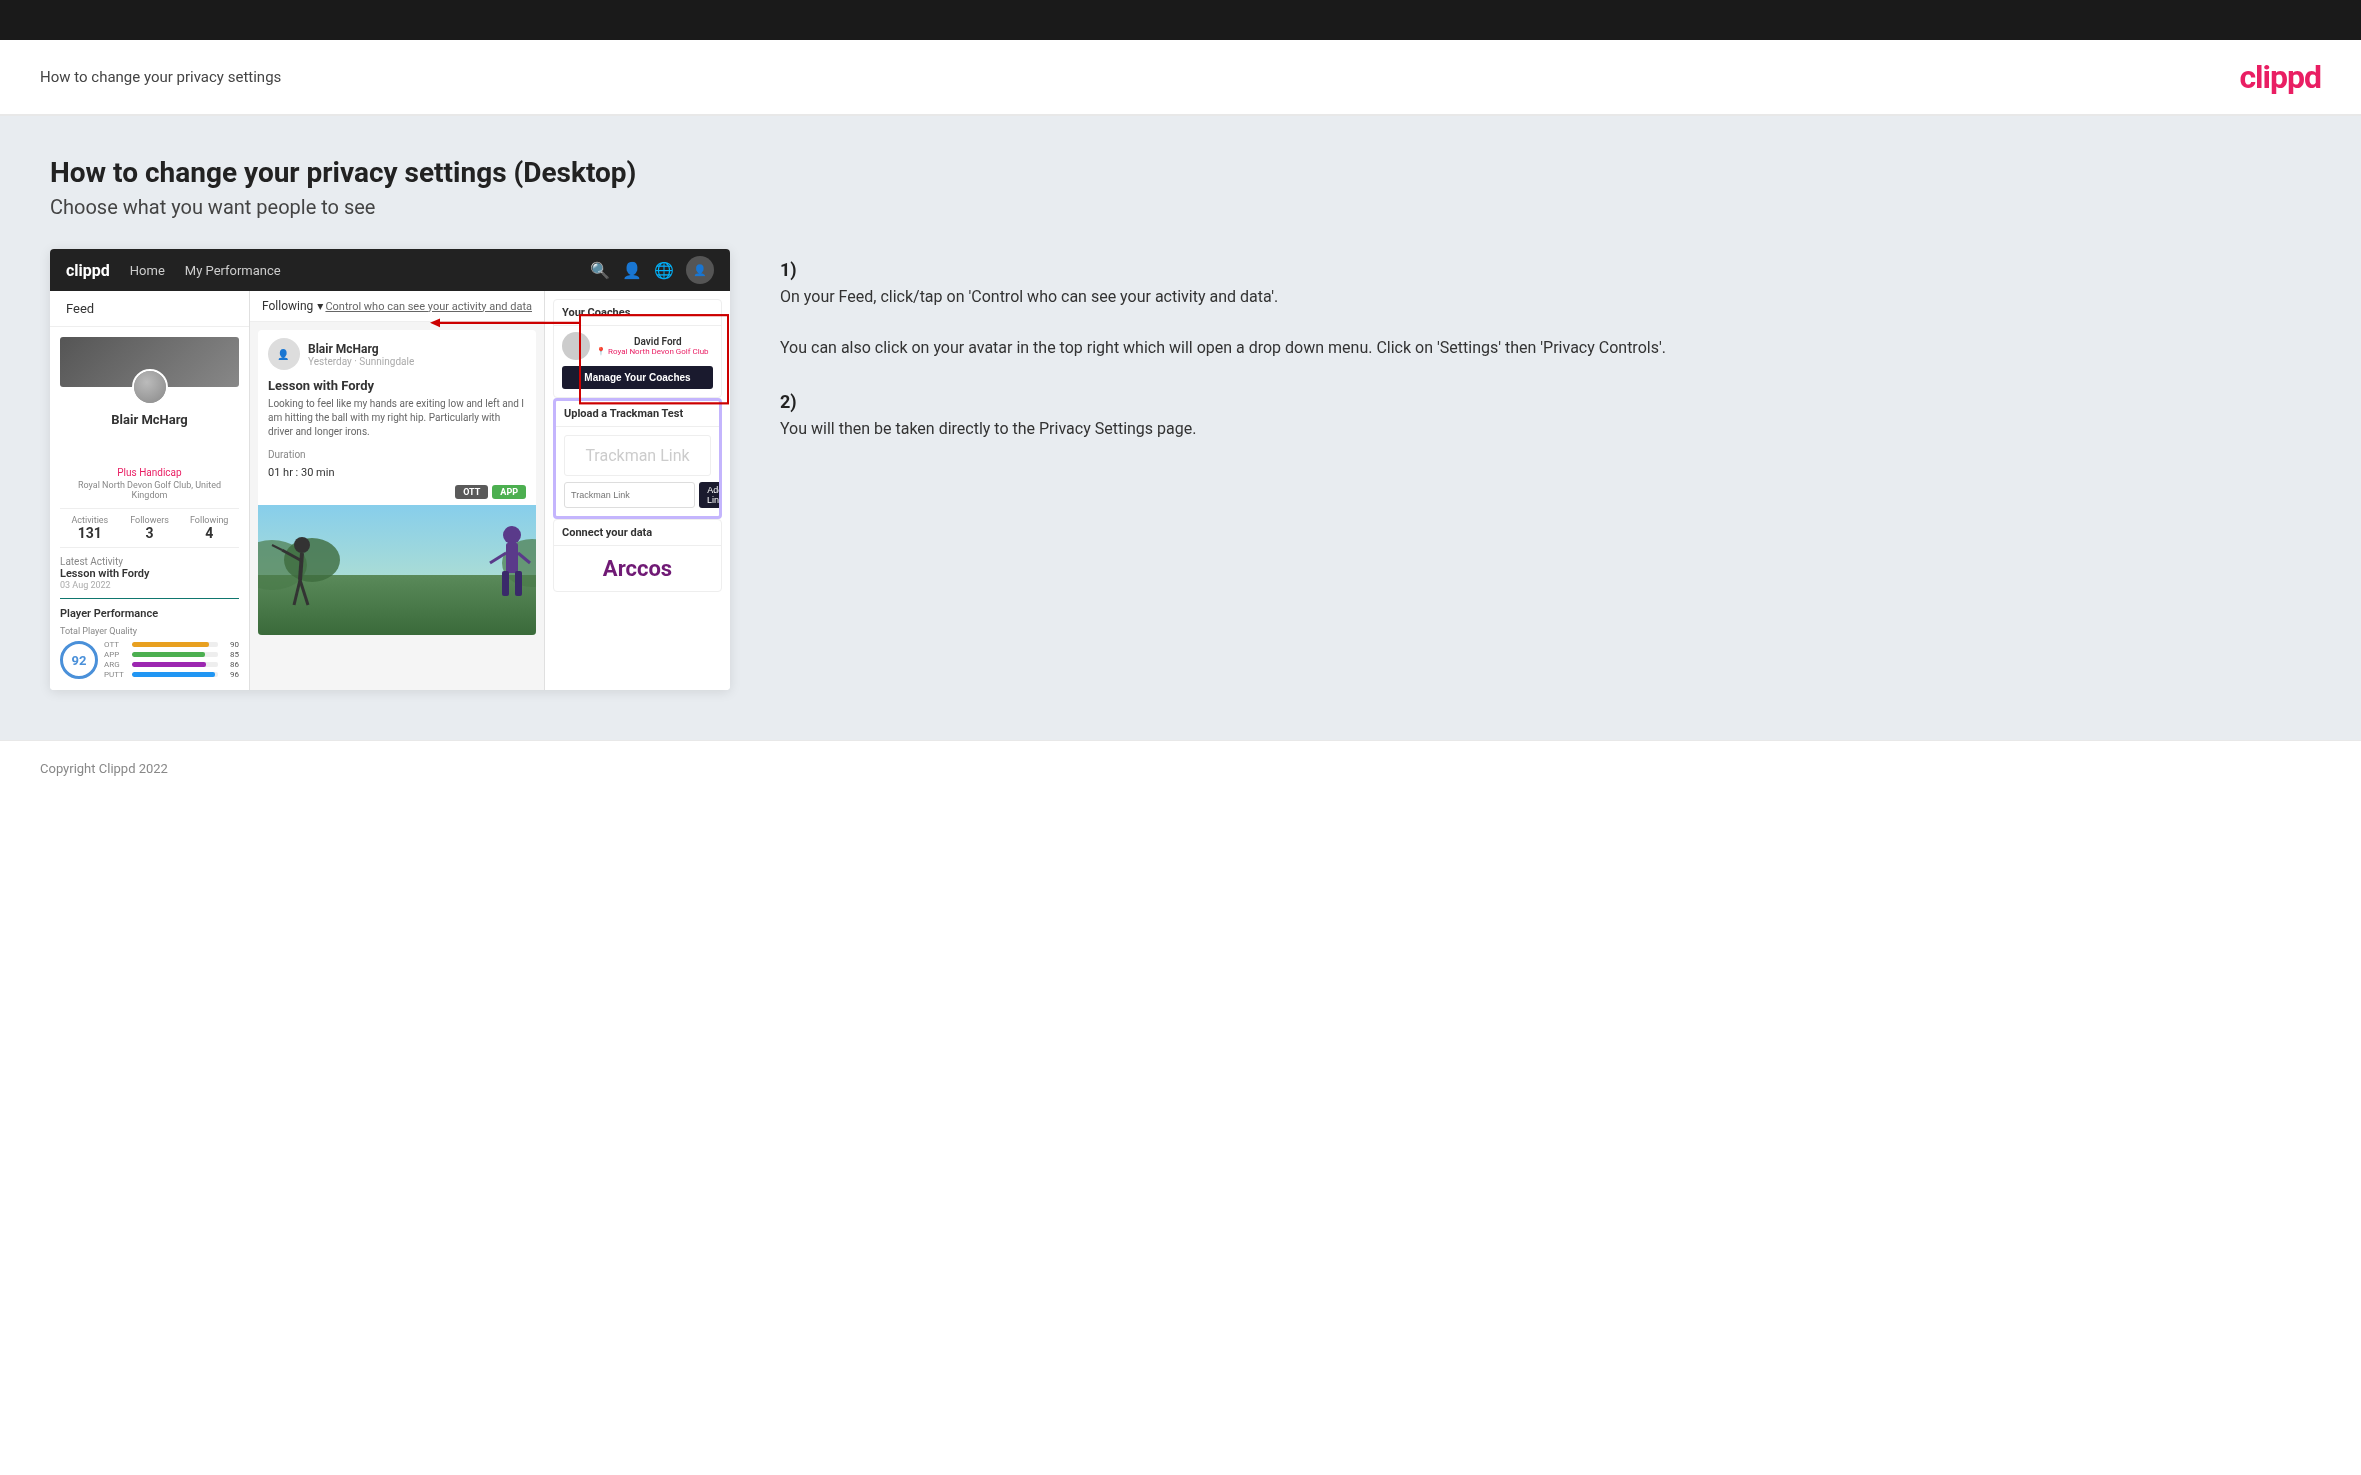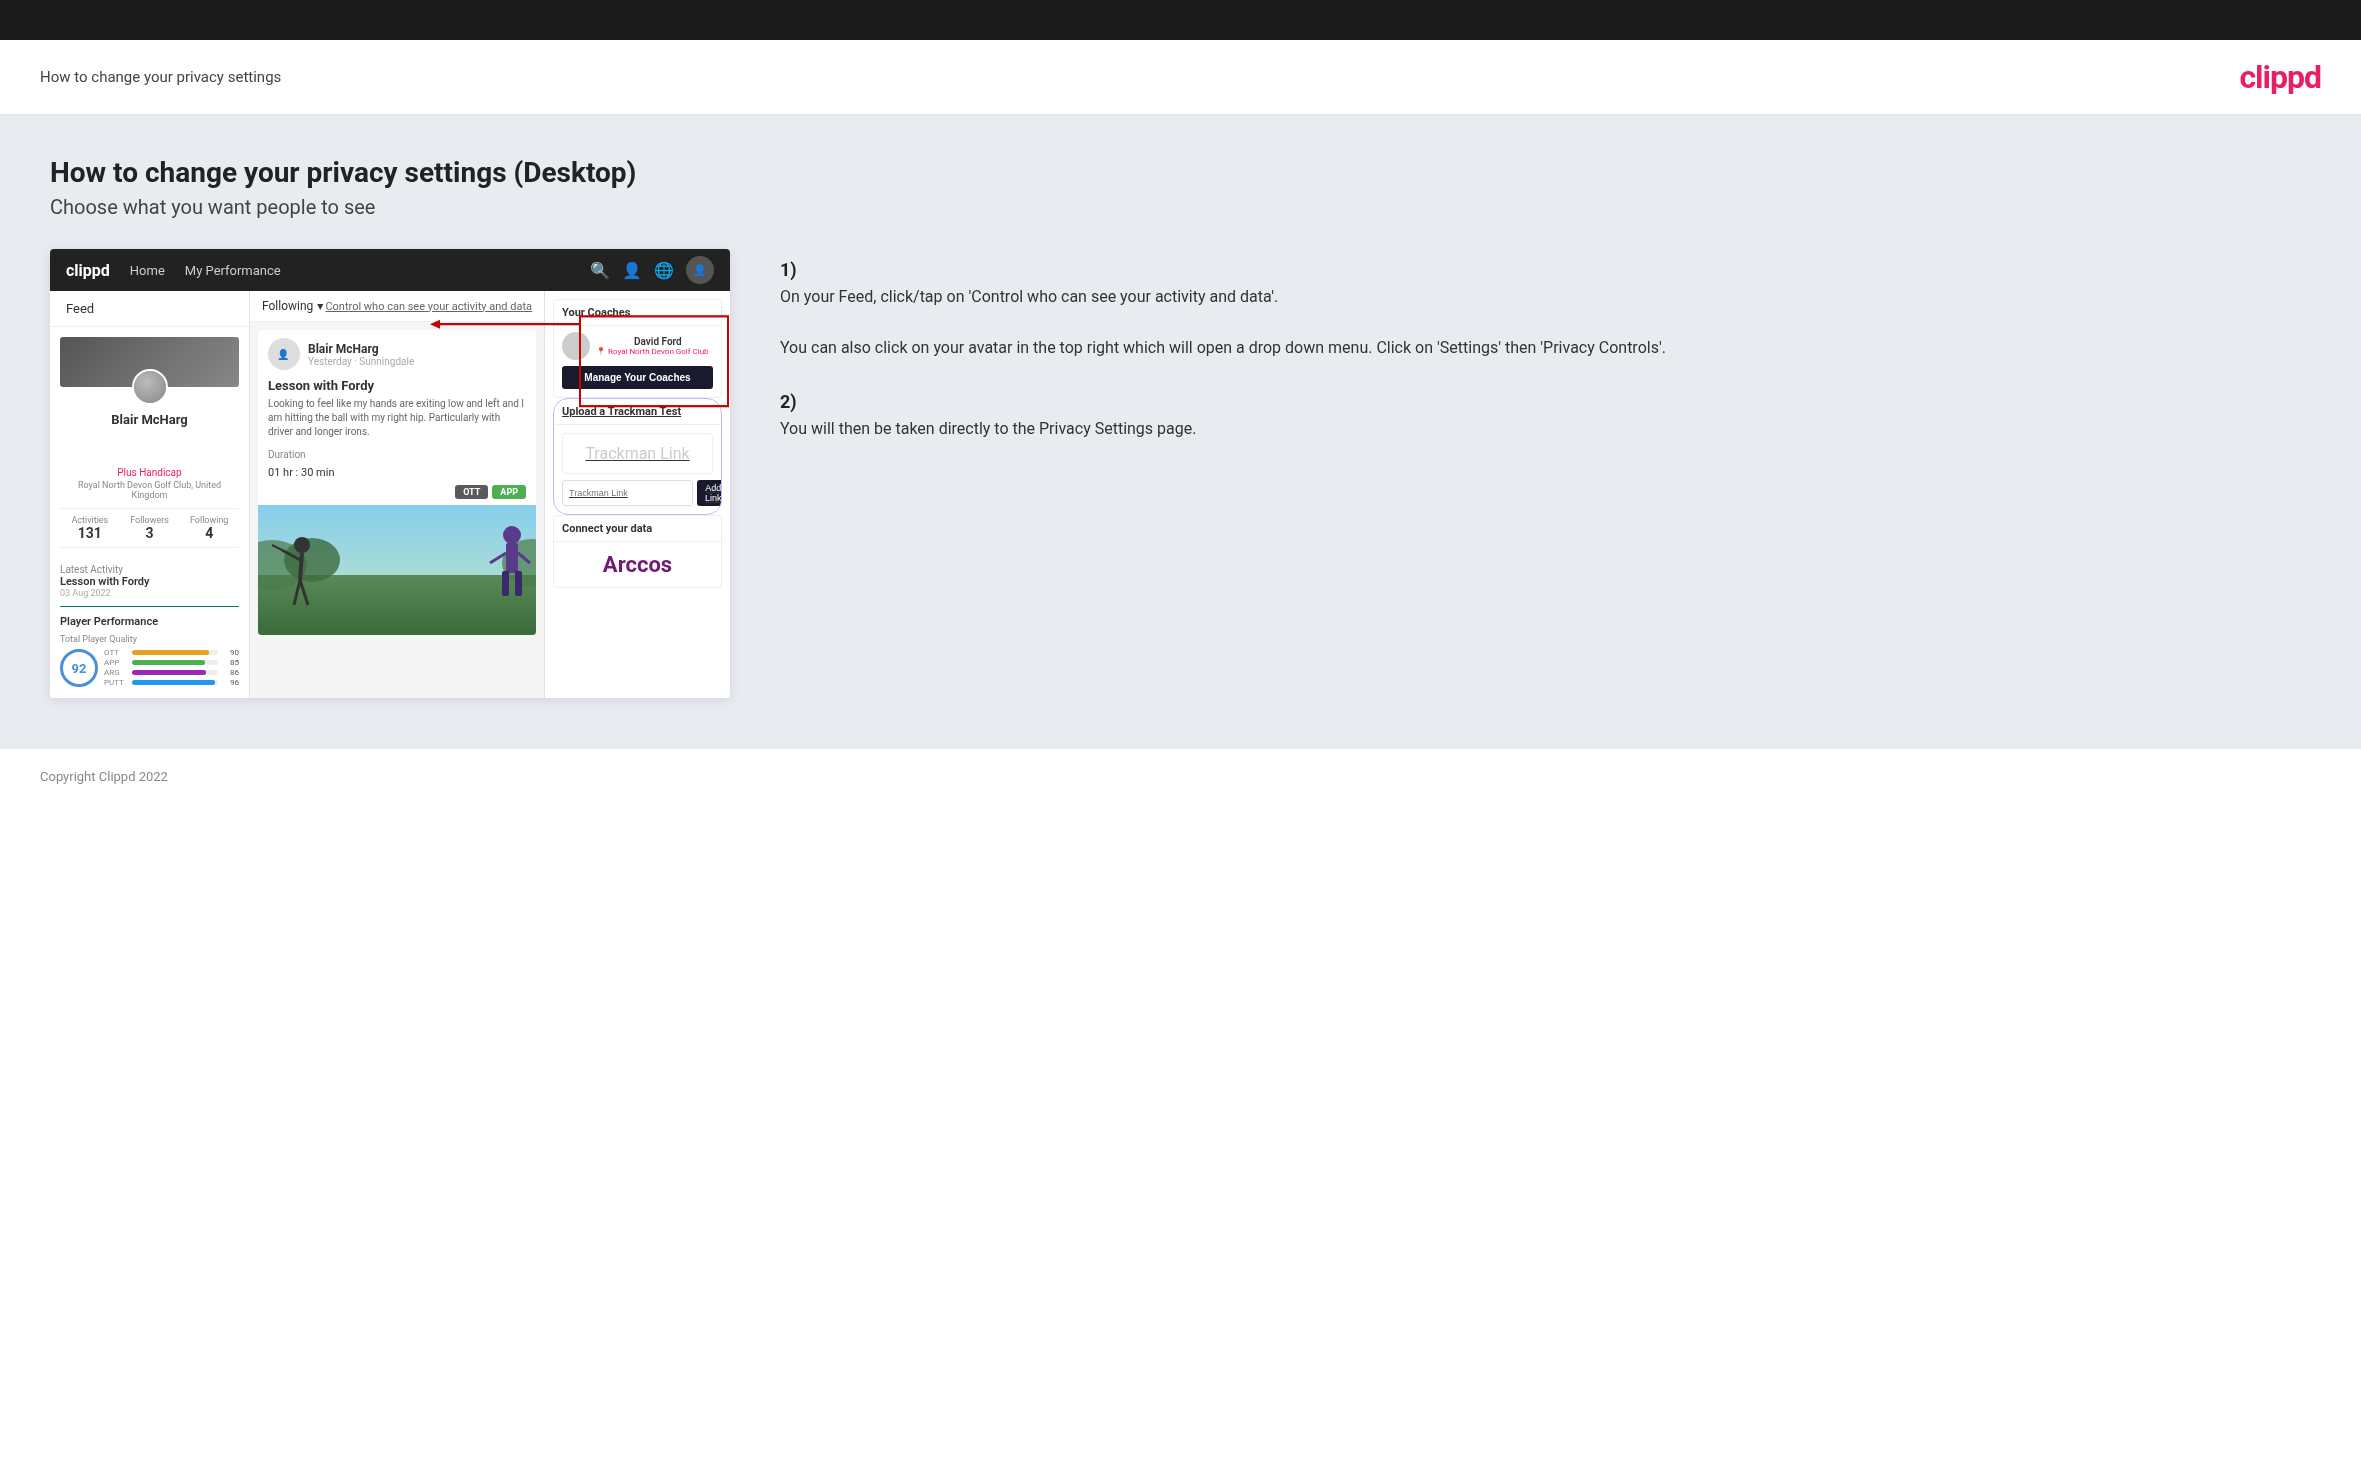--- a/index.html
+++ b/index.html
@@ -177,21 +177,21 @@
       color: #888;
       text-align: center;
       margin-bottom: 8px;
     }
     .profile-stats {
       display: flex;
       justify-content: space-between;
       border-top: 1px solid #eee;
       border-bottom: 1px solid #eee;
       padding: 6px 0;
-      margin-bottom: 16px;
+      margin-bottom: 8px;
     }
     .profile-stat {
       text-align: center;
       flex: 1;
     }
     .profile-stat-label {
       font-size: 9px;
       color: #888;
     }
     .profile-stat-value {
@@ -434,24 +434,23 @@
       color: #fff;
       border: none;
       border-radius: 3px;
       padding: 6px;
       font-size: 10px;
       font-weight: 600;
       text-align: center;
     }
 
     .widget-trackman {
-      border: 1px solid #c4b5fd;
-      border-radius: 15px;
+      border: 3px solid #c4b5fd;
+      border-radius: 4px;
       overflow: hidden;
-      text-decoration: underline;
     }
     .widget-trackman-body {
       padding: 8px;
     }
     .trackman-link-display {
       font-size: 16px;
       color: #ccc;
       text-align: center;
       padding: 10px 0;
       border: 1px solid #eee;

